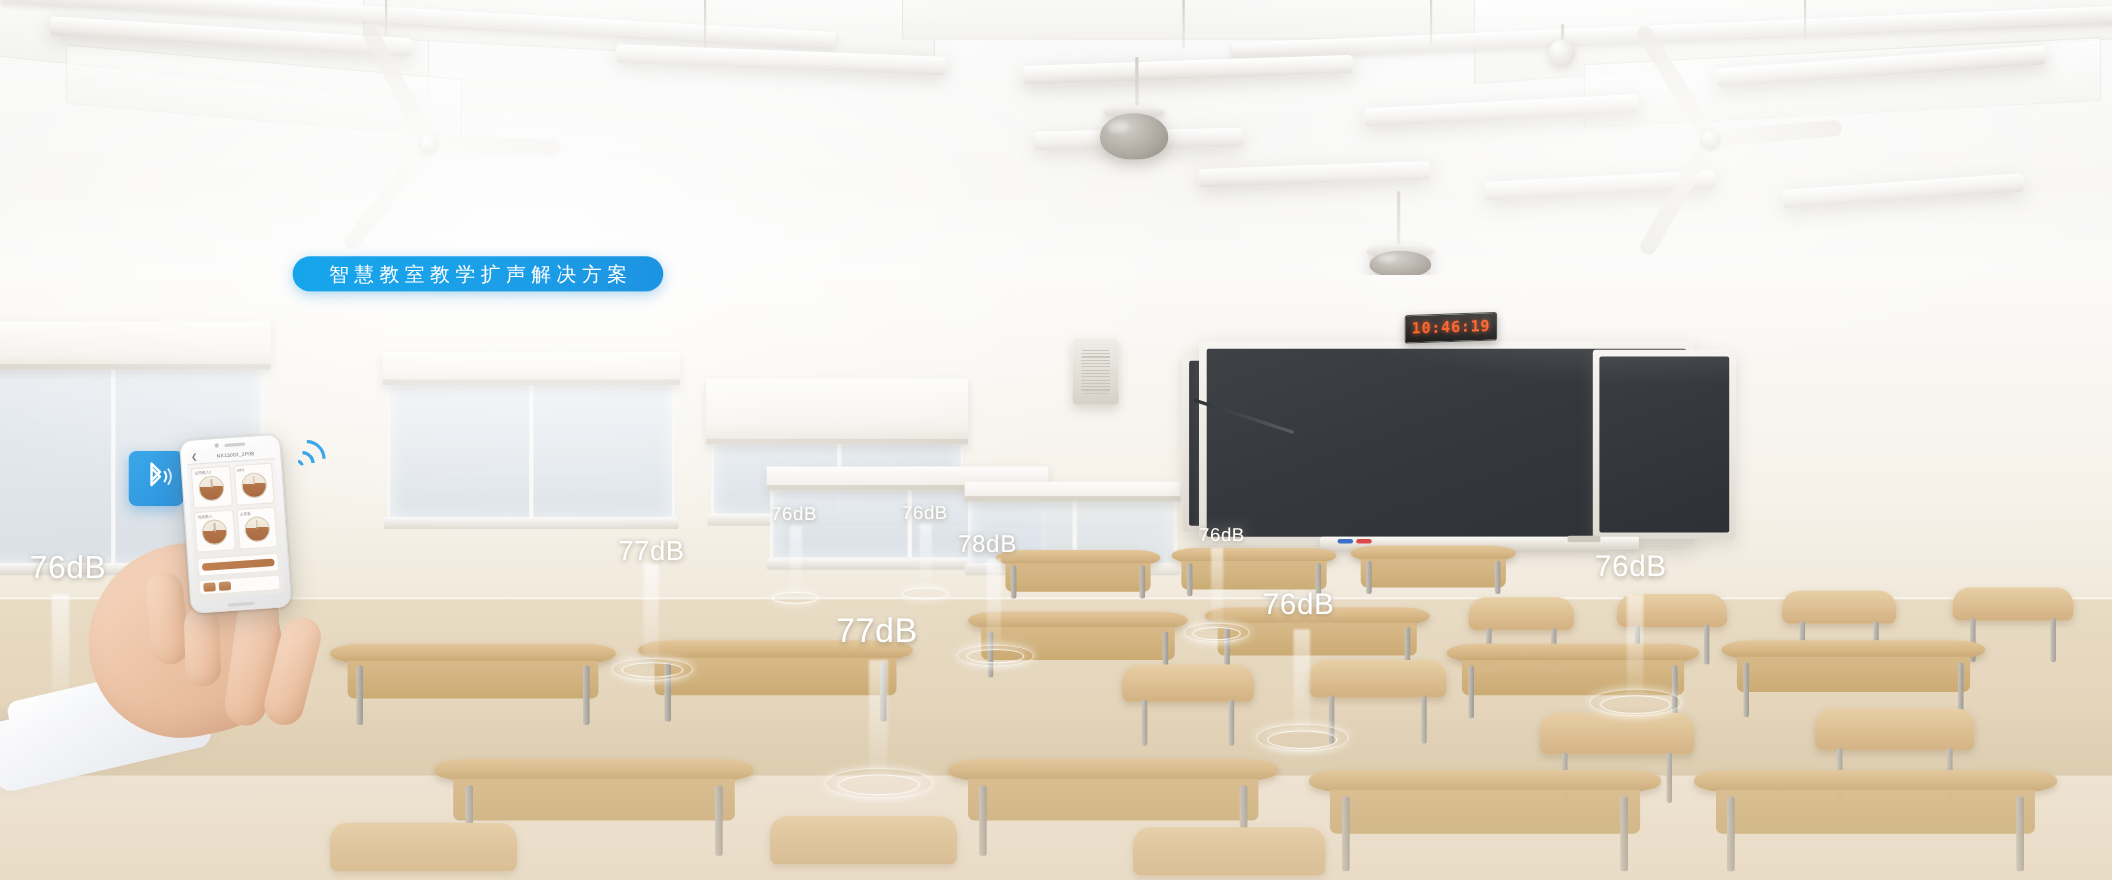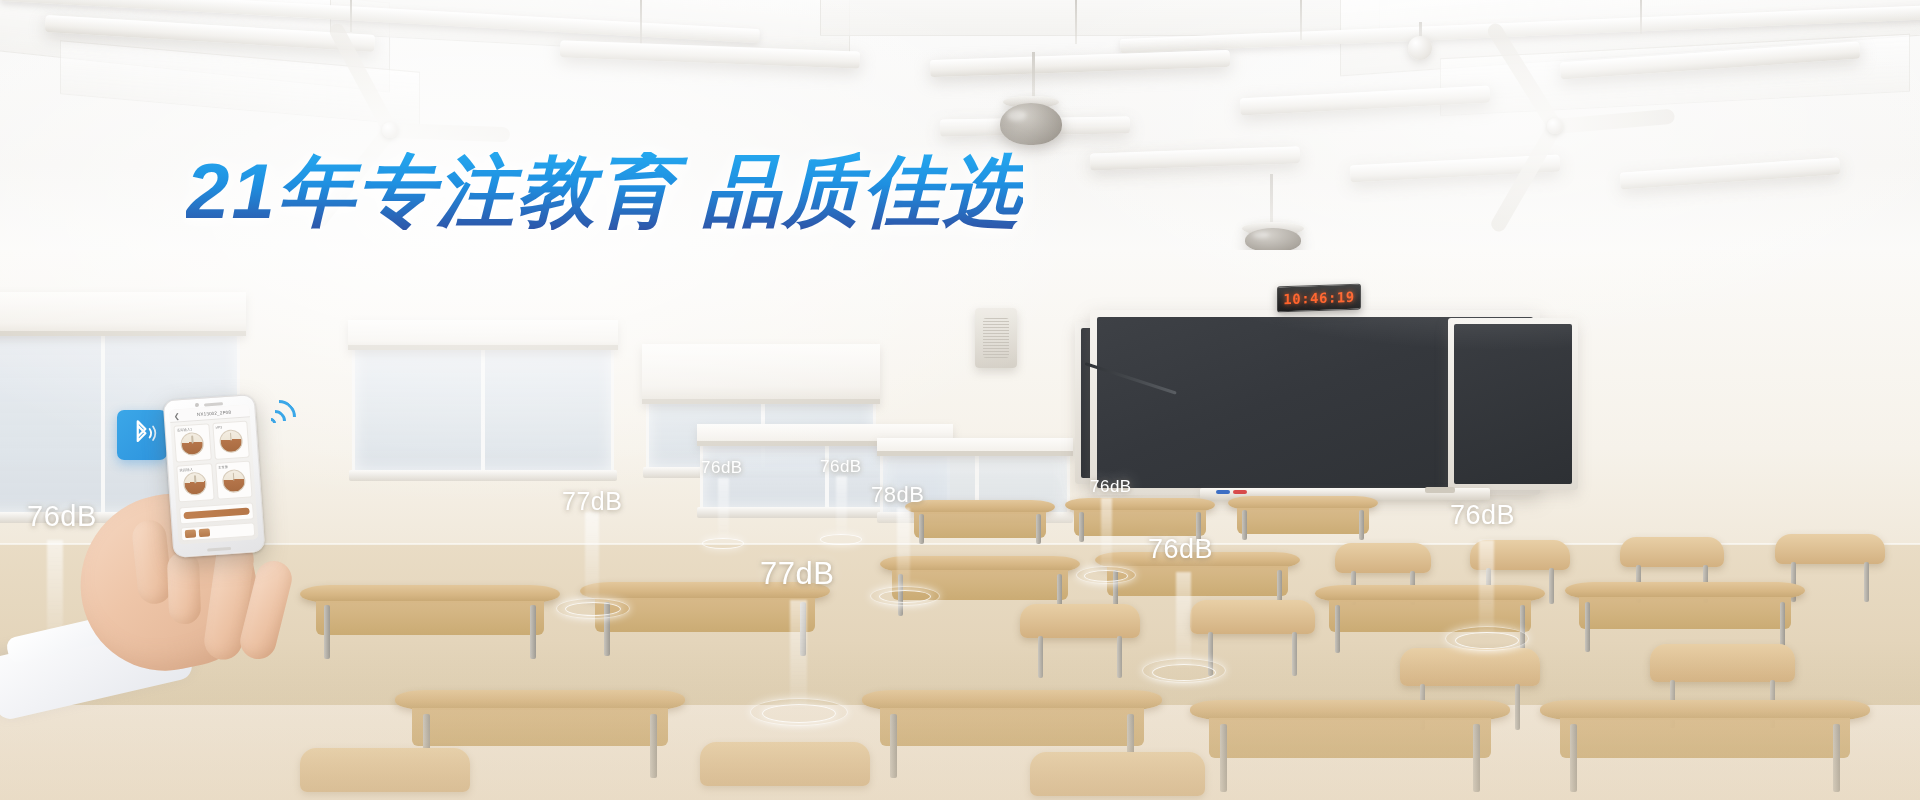--- a/index.html
+++ b/index.html
@@ -723,22 +723,24 @@
   <div class="ripple r2" style="left:1142px; top:658px; width:84px; height:25px;"></div>
   <div class="db" style="left:1148px; top:534px; font-size:27px;">76dB</div>
 
   <div class="beam" style="left:1479px; top:540px; width:15px; height:96px;"></div>
   <div class="ripple" style="left:1455px; top:632px; width:64px; height:17px;"></div>
   <div class="ripple r2" style="left:1445px; top:626px; width:84px; height:25px;"></div>
   <div class="db" style="left:1450px; top:500px; font-size:27px;">76dB</div>
 
   <div class="beam" style="left:158px; top:600px; width:14px; height:80px; opacity:.7;"></div>
 
-  <div class="headline"><span>21年专注教育</span><span class="gap"></span><span>品质佳选</span></div>
-
+
+  <div class="pill">
+    <span>智慧教室教学扩声解决方案</span>
+  </div>
 
 
   <div class="bt-badge">
     <svg viewBox="0 0 40 40">
       <path d="M15 9 L24 18 L15 27 L15 4 L24 13 L15 22" fill="none" stroke="#ffffff" stroke-width="2.6" stroke-linejoin="round" stroke-linecap="round"></path>
       <path d="M29 13 q3.5 5 0 10" fill="none" stroke="#ffffff" stroke-width="2.2" stroke-linecap="round"></path>
       <path d="M33 10 q5.5 8 0 16" fill="none" stroke="#ffffff" stroke-width="2" stroke-linecap="round" opacity=".85"></path>
     </svg>
   </div>
 

